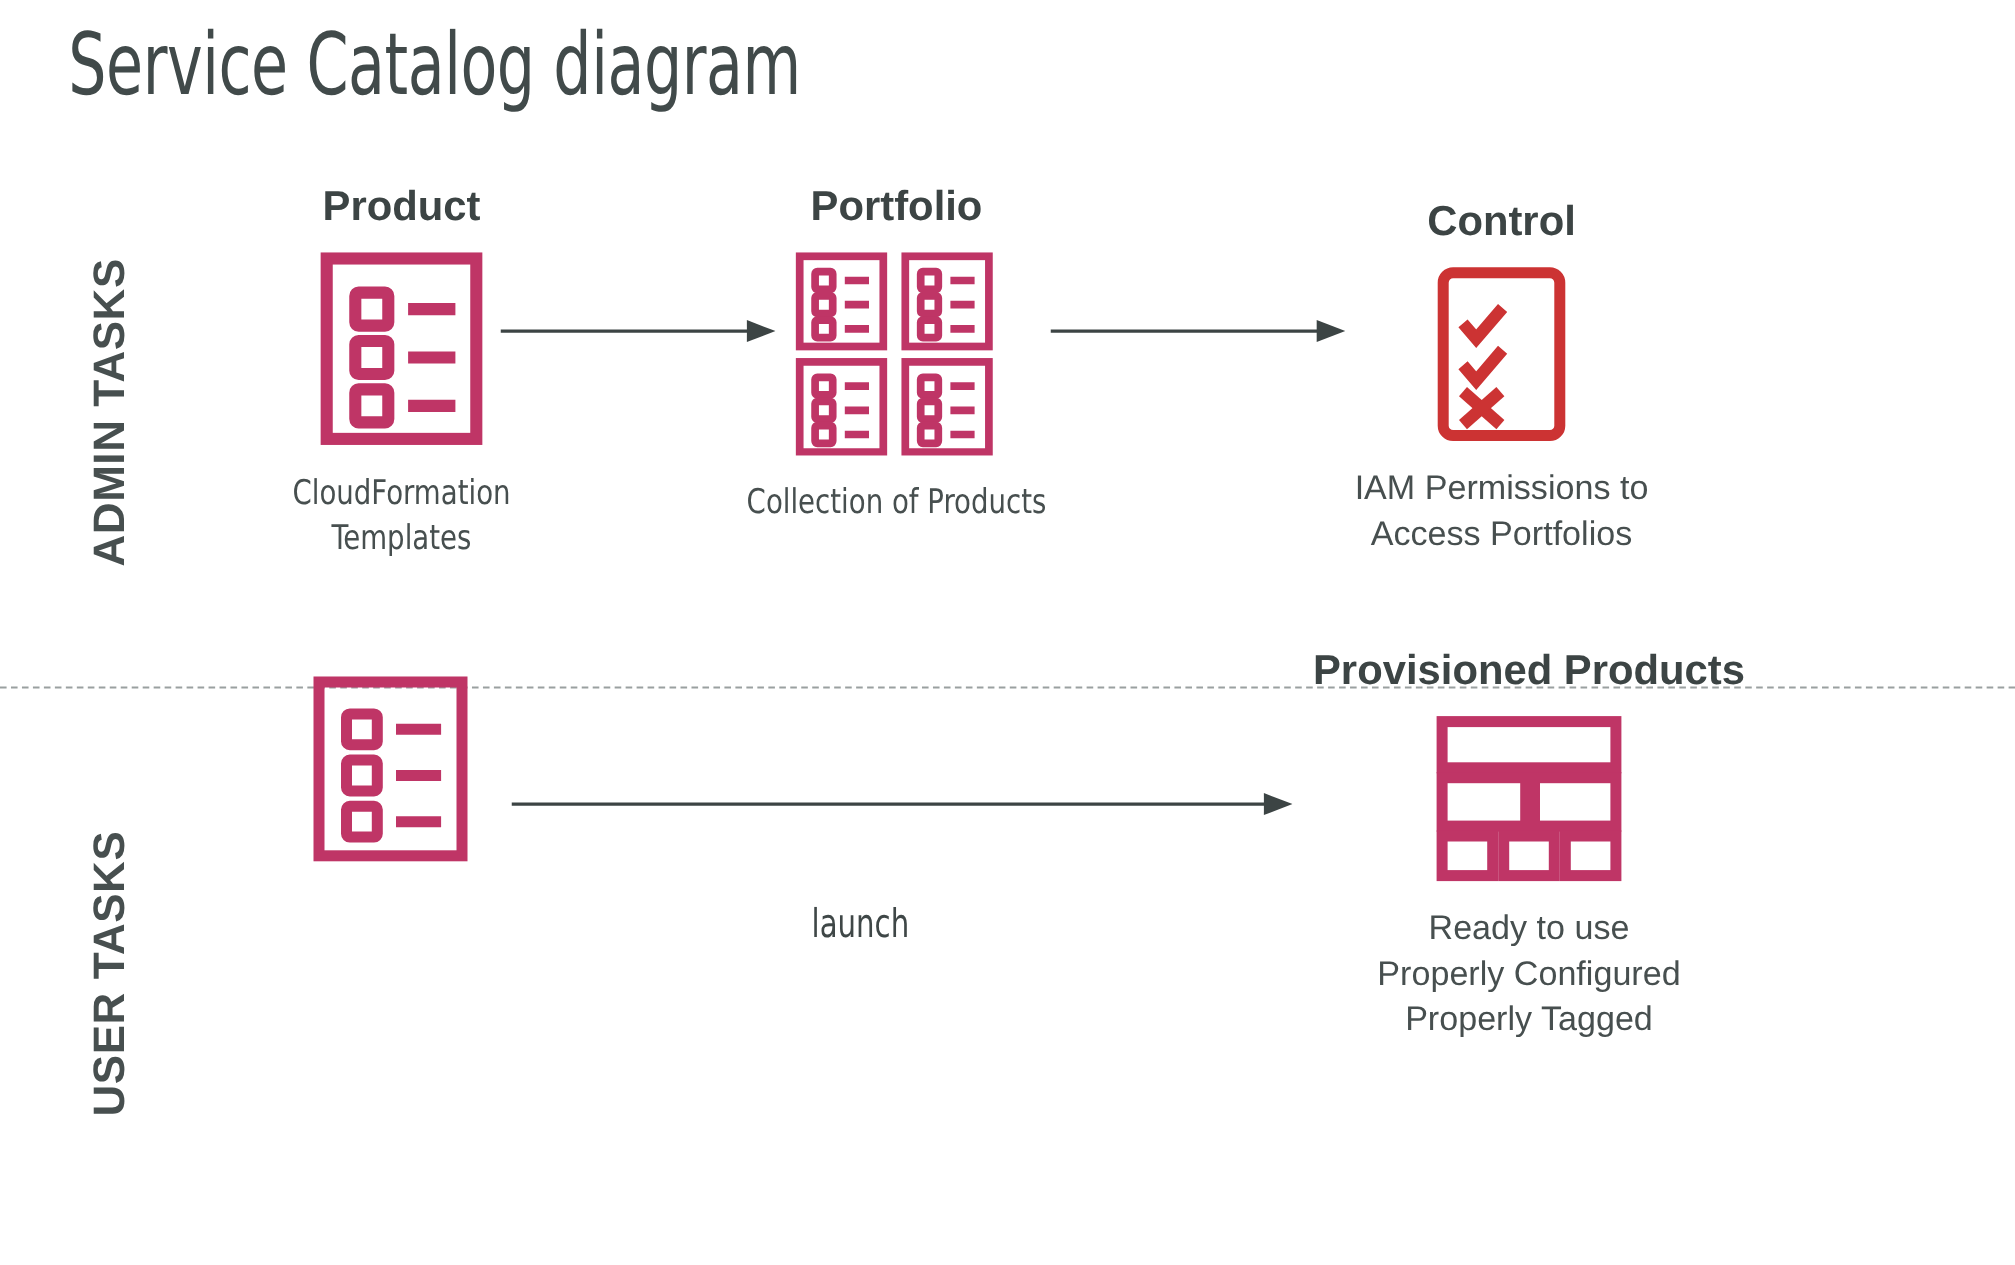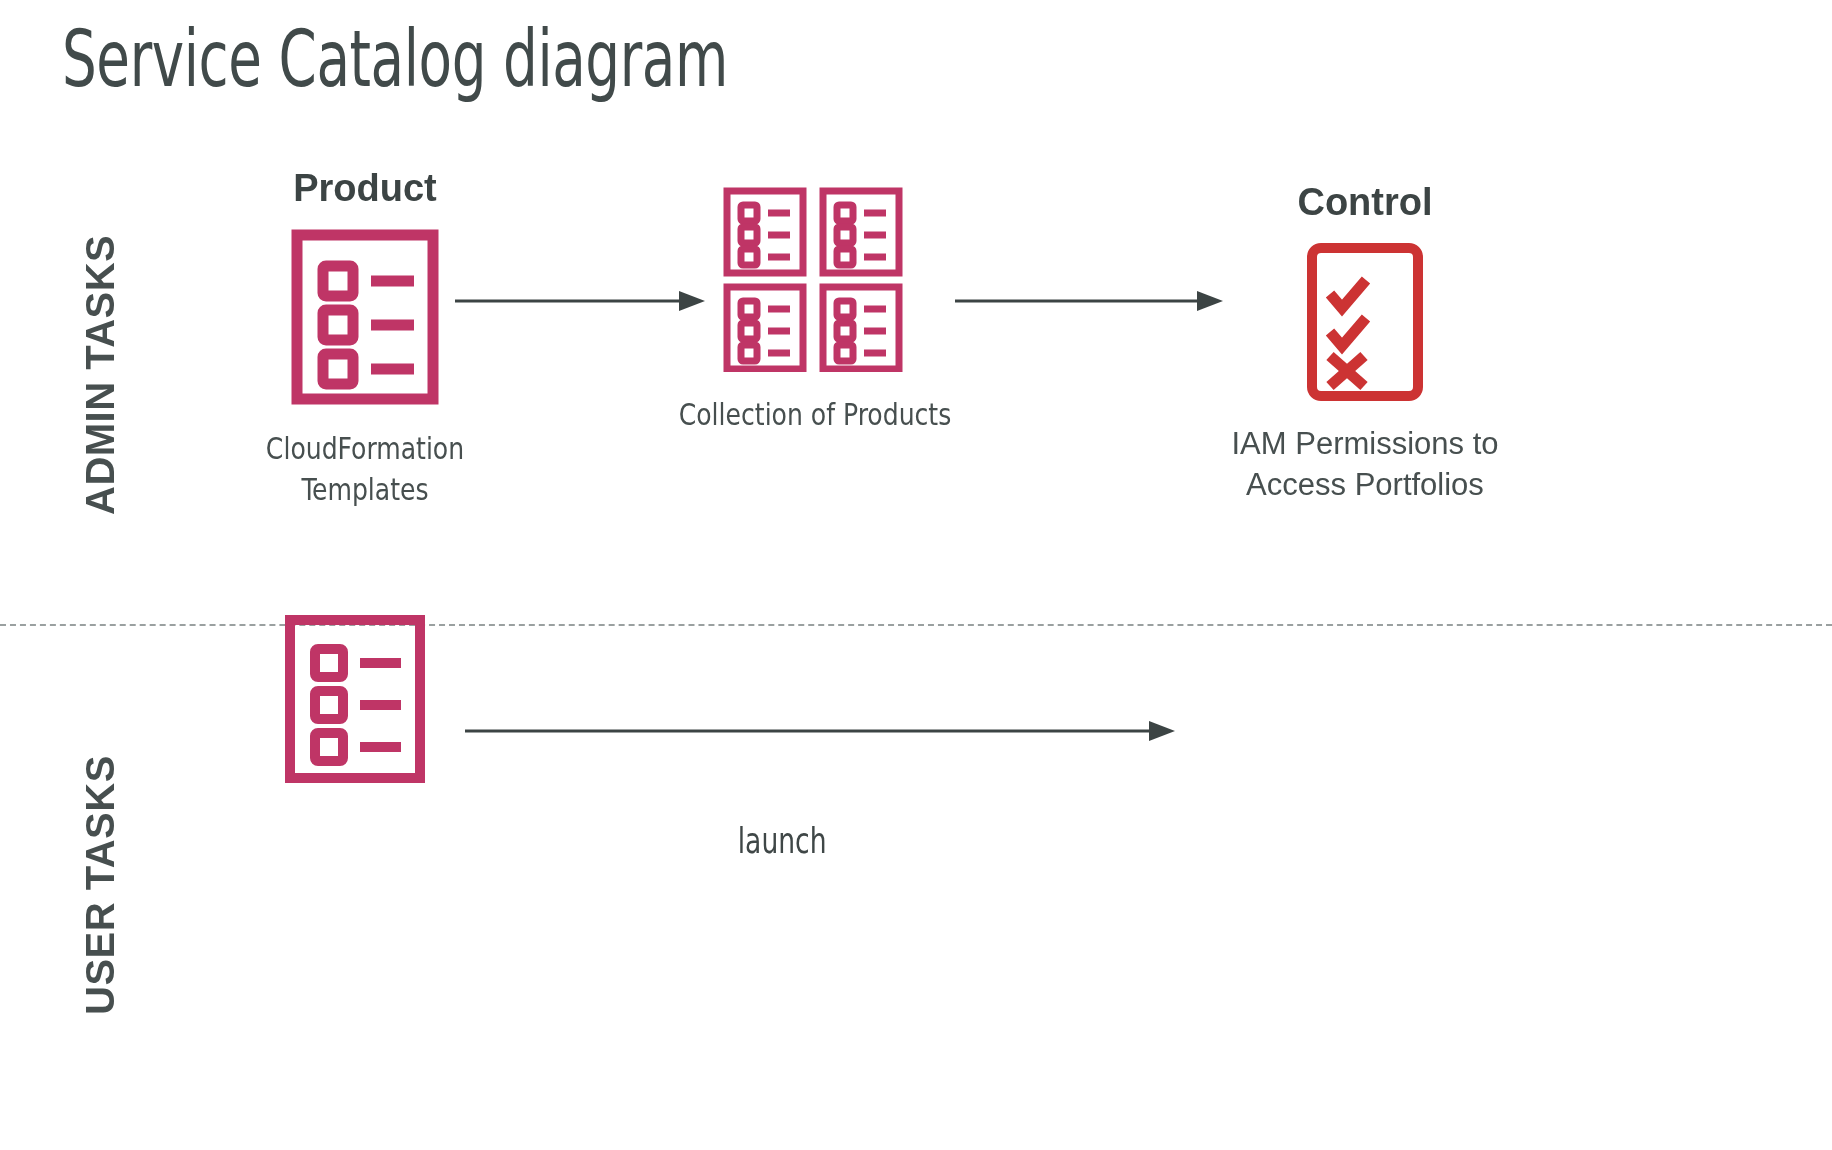--- a/index.html
+++ b/index.html
@@ -107,20 +107,21 @@
   </div>
 
   <div class="arrow" id="arrow-1">
     <svg width="250" height="26" viewBox="0 0 250 26" aria-hidden="true">
       <line x1="0" y1="13" x2="228" y2="13" stroke="#3c4444" stroke-width="3"></line>
       <polygon points="224,3 250,13 224,23" fill="#3c4444"></polygon>
     </svg>
   </div>
 
   <div class="node" id="node-portfolio">
+    <div class="node-title">Portfolio</div>
     <div class="sp18"></div>
     <div class="icon-wrap">
       <svg width="190" height="186" viewBox="0 0 190 186" aria-hidden="true">
         <g stroke="#BF3566" fill="none">
 
           <g transform="translate(4,2)">
             <rect x="3" y="3" width="76" height="82" stroke-width="7"></rect>
             <rect x="17" y="17" width="16" height="16" stroke-width="7" rx="2"></rect>
             <line x1="44" y1="25" x2="66" y2="25" stroke-width="7"></line>
             <rect x="17" y="39" width="16" height="16" stroke-width="7" rx="2"></rect>
@@ -207,14 +208,37 @@
 
   <div class="arrow-label" id="arrow-launch-label">launch</div>
 
   <div class="arrow" id="arrow-3">
     <svg width="710" height="26" viewBox="0 0 710 26" aria-hidden="true">
       <line x1="0" y1="13" x2="688" y2="13" stroke="#3c4444" stroke-width="3"></line>
       <polygon points="684,3 710,13 684,23" fill="#3c4444"></polygon>
     </svg>
   </div>
 
+  <div class="node" id="node-provisioned">
+    <div class="node-title">Provisioned Products</div>
+    <div class="sp18"></div>
+    <div class="icon-wrap">
+      <svg width="170" height="152" viewBox="0 0 170 152" aria-hidden="true">
+        <g fill="none" stroke="#BF3566" stroke-width="10">
+
+          <rect x="6" y="6" width="158" height="42"></rect>
+
+          <rect x="6" y="57" width="76" height="44"></rect>
+          <rect x="90" y="57" width="74" height="44"></rect>
+
+          <rect x="6" y="110" width="46" height="36"></rect>
+          <rect x="62" y="110" width="46" height="36"></rect>
+          <rect x="118" y="110" width="46" height="36"></rect>
+        </g>
+      </svg>
+    </div>
+    <div class="sp22"></div>
+    <div class="node-caption">Ready to use
+Properly Configured
+Properly Tagged</div>
+  </div>
 
 </div>
 
 </body></html>

